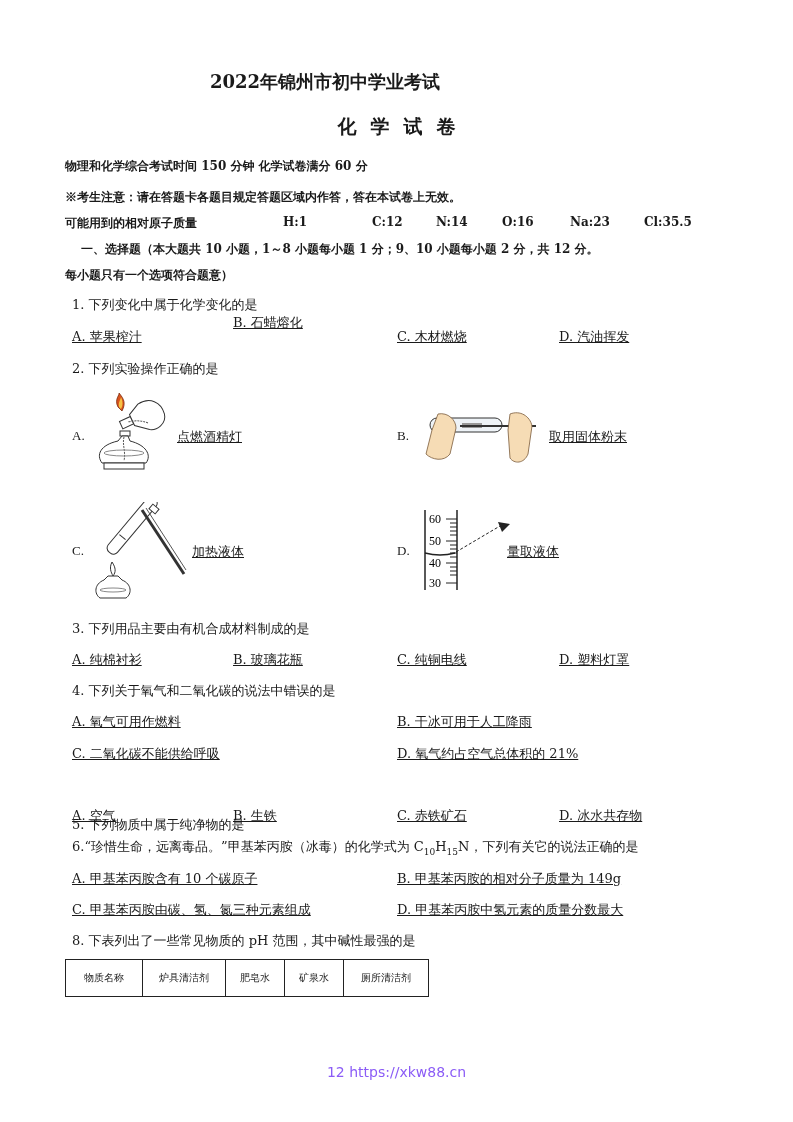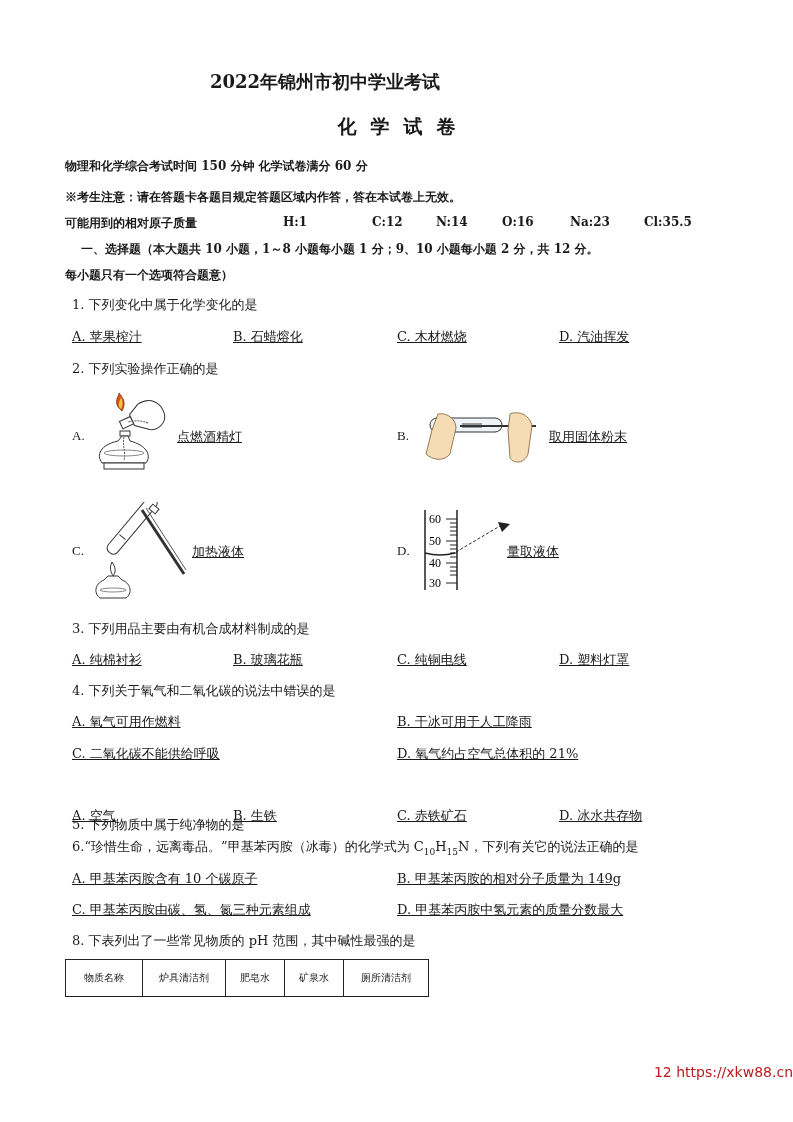--- a/index.html
+++ b/index.html
@@ -10,21 +10,21 @@
   .abs { position: absolute; white-space: nowrap; }
   .title { left: 0; width: 650px; text-align: center; font-weight: bold; font-size: 18px; top: 70px; }
   .subtitle { left: 0; width: 793px; text-align: center; font-weight: bold; font-size: 19px; top: 114px; letter-spacing: 14px; padding-left: 14px; box-sizing: border-box; }
   .bold { font-weight: bold; font-size: 12px; }
   .q { font-size: 13px; }
   .opt { font-size: 13px; text-decoration: underline; }
   .lbl { font-family: "Liberation Serif", serif; font-size: 13px; }
   .mass span { position: absolute; }
   table.ph { position: absolute; left: 65px; top: 959px; border-collapse: collapse; font-size: 10px; }
   table.ph td { border: 1px solid #222; height: 36px; padding: 0 7px; text-align: center; }
-  .footer { left: 0; width: 793px; text-align: right; top: 1064px; font-family: "DejaVu Sans", sans-serif; font-size: 14px; color: #b91c1c; }
+  .footer { left: 0; width: 793px; text-align: center; top: 1064px; font-family: "DejaVu Sans", sans-serif; font-size: 14px; color: #8b5cf6; }
   sub { font-size: 9px; }
   svg { position: absolute; }
 </style>
 </head>
 <body>
 
 <div class="abs title">2022年锦州市初中学业考试</div>
 <div class="abs subtitle">化学试卷</div>
 
 <div class="abs bold" style="left:65px;top:158px;">物理和化学综合考试时间 150 分钟  化学试卷满分 60 分</div>
@@ -38,21 +38,21 @@
   <span style="left:437px">O:16</span>
   <span style="left:505px">Na:23</span>
   <span style="left:579px">Cl:35.5</span>
 </div>
 
 <div class="abs bold" style="left:65px;top:241px;margin-left:16px;">一、选择题（本大题共 10 小题，1～8 小题每小题 1 分；9、10 小题每小题 2 分，共 12 分。</div>
 <div class="abs bold" style="left:65px;top:267px;text-align:center;">每小题只有一个选项符合题意）</div>
 
 <div class="abs q" style="left:72px;top:296px;">1. 下列变化中属于化学变化的是</div>
 <div class="abs opt" style="left:72px;top:328px;">A. 苹果榨汁</div>
-<div class="abs opt" style="left:233px;top:328px;text-align:right;">B. 石蜡熔化</div>
+<div class="abs opt" style="left:233px;top:314px;text-align:right;">B. 石蜡熔化</div>
 <div class="abs opt" style="left:397px;top:328px;">C. 木材燃烧</div>
 <div class="abs opt" style="left:559px;top:328px;">D. 汽油挥发</div>
 
 <div class="abs q" style="left:72px;top:360px;">2. 下列实验操作正确的是</div>
 
 <div class="abs lbl" style="left:72px;top:428px;">A.</div>
 <svg style="left:90px;top:393px;" width="92" height="80" viewBox="0 0 92 80">
   <path d="M28 14 C24 6 30 2 29 0 C34 6 36 10 32 18 Z" fill="#d9531e" stroke="#7a2a0a" stroke-width="0.8"></path>
   <path d="M29 14 C28 9 31 6 31 4 C33 9 33 12 31 16 Z" fill="#f6c244"></path>
   <g transform="rotate(-25 50 30)">

